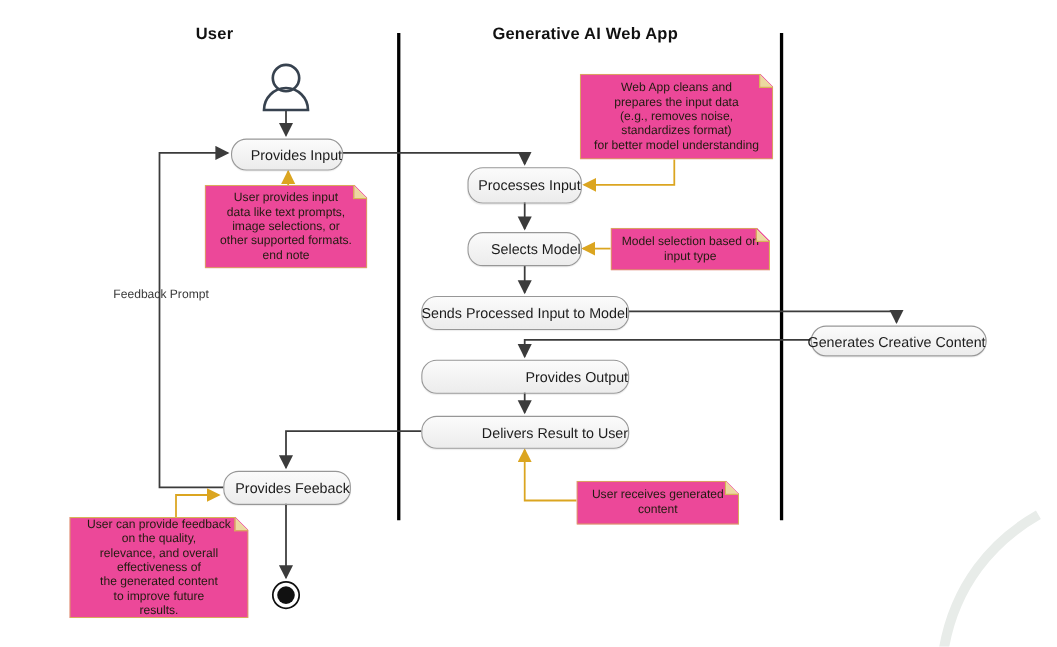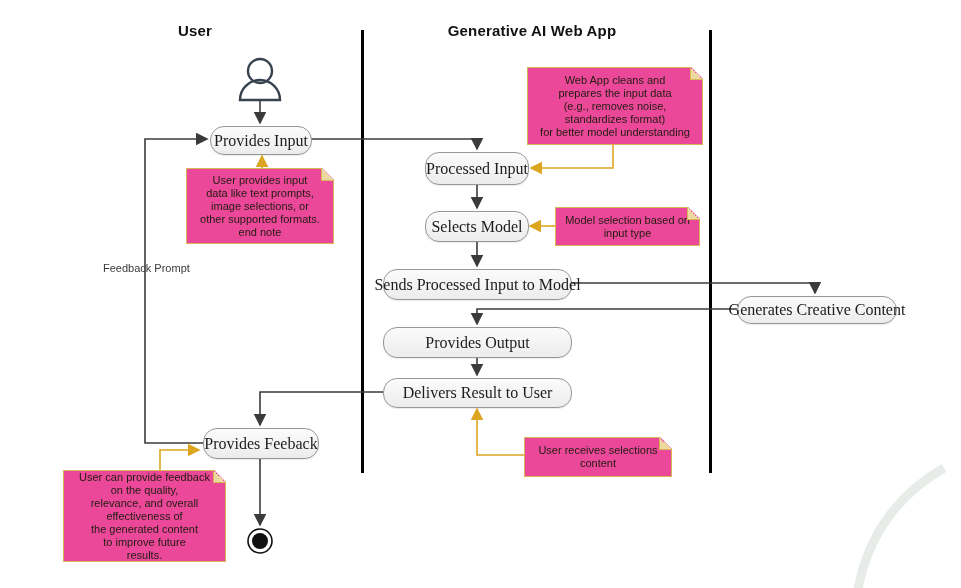--- a/index.html
+++ b/index.html
@@ -6,25 +6,25 @@
   #stage{
     position:relative;width:961px;height:588px;background:#ffffff;overflow:hidden;
     font-family:"Liberation Sans","DejaVu Sans",sans-serif;
   }
   #wires{position:absolute;left:0;top:0;width:961px;height:588px;}
   .lane-header{
     position:absolute;height:20px;display:flex;align-items:center;justify-content:center;
     font-size:15px;font-weight:bold;color:#111;letter-spacing:.2px;white-space:nowrap;
   }
   .activity{
-    position:absolute;display:flex;align-items:center;justify-content:center;
+    position:absolute;display:flex;align-items:center;justify-content:flex-end;
     background:linear-gradient(#fbfbfb,#ececec);
     border:1px solid #979797;border-radius:14px;
     box-shadow:0 1px 1px rgba(0,0,0,.08);
-    font-size:16px;color:#1c1c1c;text-align:center;white-space:nowrap;font-family:Liberation Serif, serif;
+    font-size:13px;color:#1c1c1c;text-align:center;white-space:nowrap;
   }
   .note{
     position:absolute;display:flex;align-items:center;justify-content:center;
     background:#ec4899;border:1px solid #d6b656;
     clip-path:polygon(0 0, calc(100% - 12px) 0, 100% 12px, 100% 100%, 0 100%);
     box-sizing:border-box;
   }
   .note-text{
     font-size:11px;line-height:13px;color:#201c10;text-align:center;white-space:pre-line;width:100%;
   }
@@ -90,21 +90,21 @@
     </g>
   </svg>
 
   <div class="lane-header" style="left:145px;top:20px;width:100px">User</div>
   <div class="lane-header" style="left:432px;top:20px;width:200px">Generative AI Web App</div>
 
   <div class="activity" style="left:210px;top:126px;width:100px;height:27px">
     <span>Provides Input</span>
   </div>
   <div class="activity" style="left:425px;top:152px;width:102px;height:31px">
-    <span>Processed Input</span>
+    <span>Processes Input</span>
   </div>
   <div class="activity" style="left:425px;top:211px;width:102px;height:29px">
     <span>Selects Model</span>
   </div>
   <div class="activity" style="left:383px;top:269px;width:187px;height:29px">
     <span>Sends Processed Input to Model</span>
   </div>
   <div class="activity" style="left:383px;top:327px;width:187px;height:29px">
     <span>Provides Output</span>
   </div>
@@ -134,21 +134,21 @@
 other supported formats.
 end note</span>
   </div>
   <div class="note" style="left:555px;top:207px;width:145px;height:39px">
     <i class="fold"></i>
     <span class="note-text">Model selection based on
 input type</span>
   </div>
   <div class="note" style="left:524px;top:437px;width:148px;height:40px">
     <i class="fold"></i>
-    <span class="note-text">User receives selections
+    <span class="note-text">User receives generated
 content</span>
   </div>
   <div class="note" style="left:63px;top:470px;width:163px;height:92px">
     <i class="fold"></i>
     <span class="note-text">User can provide feedback
 on the quality,
 relevance, and overall
 effectiveness of
 the generated content
 to improve future

